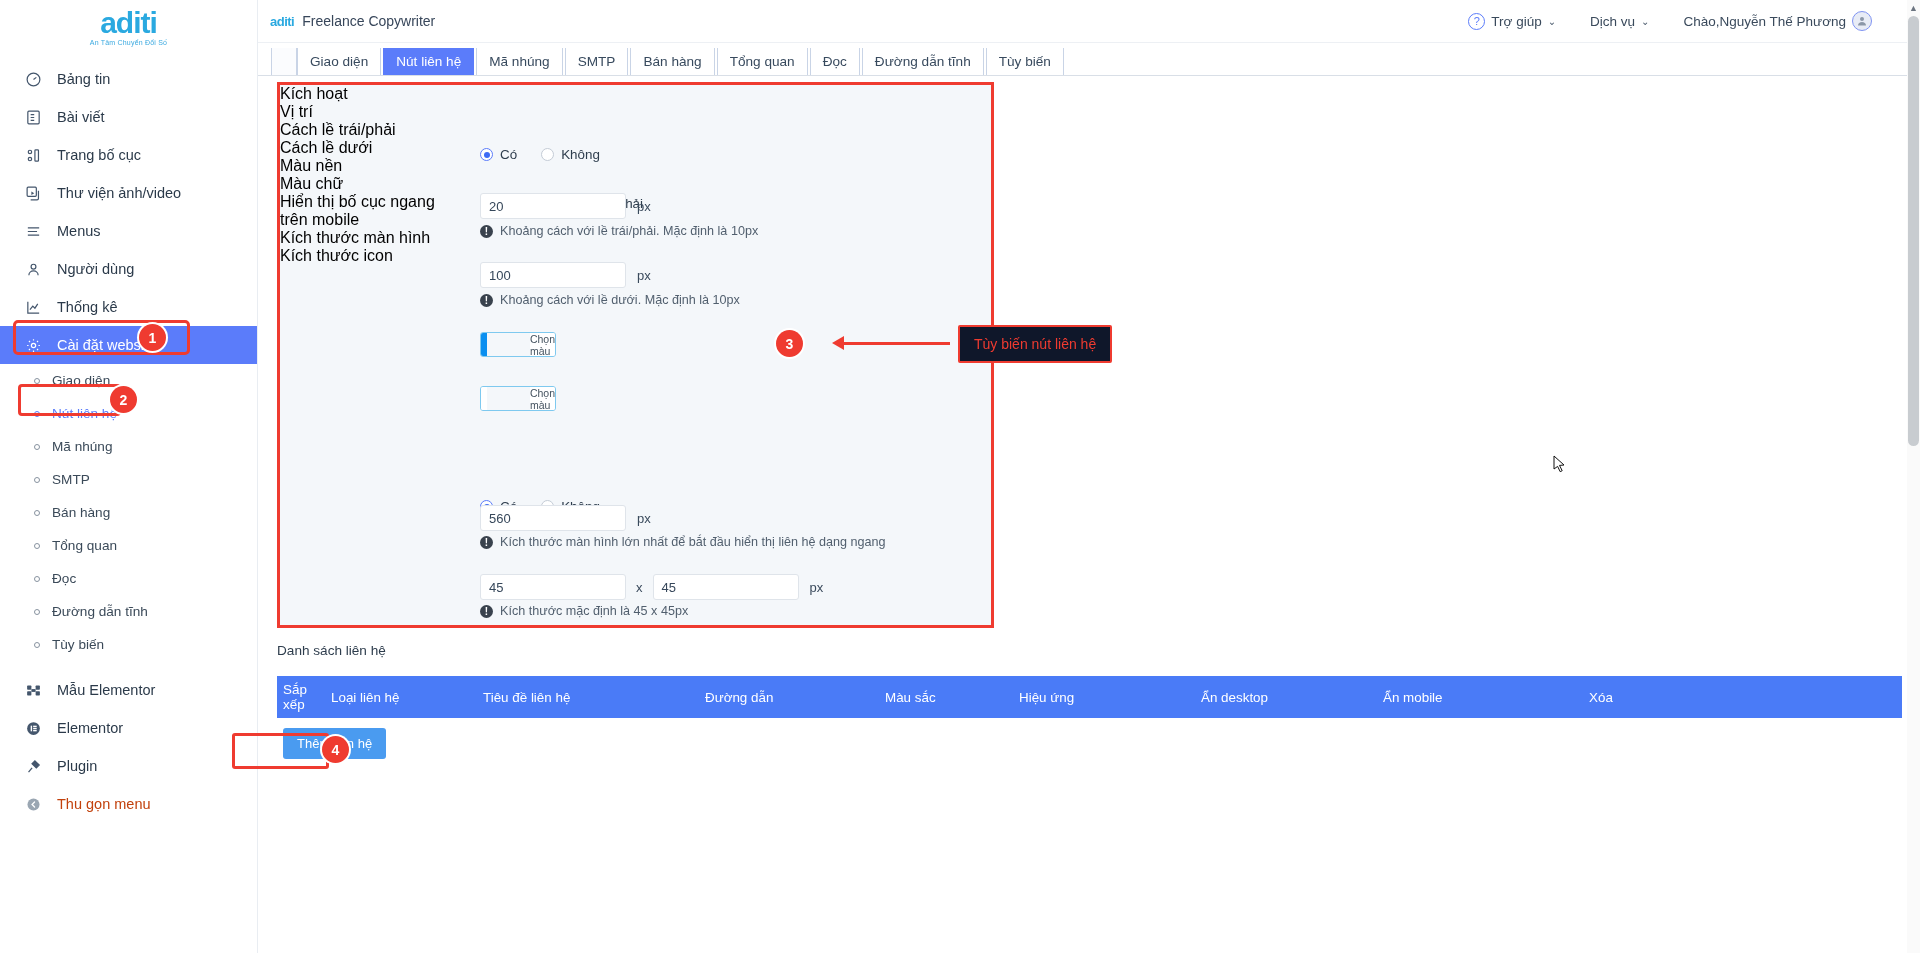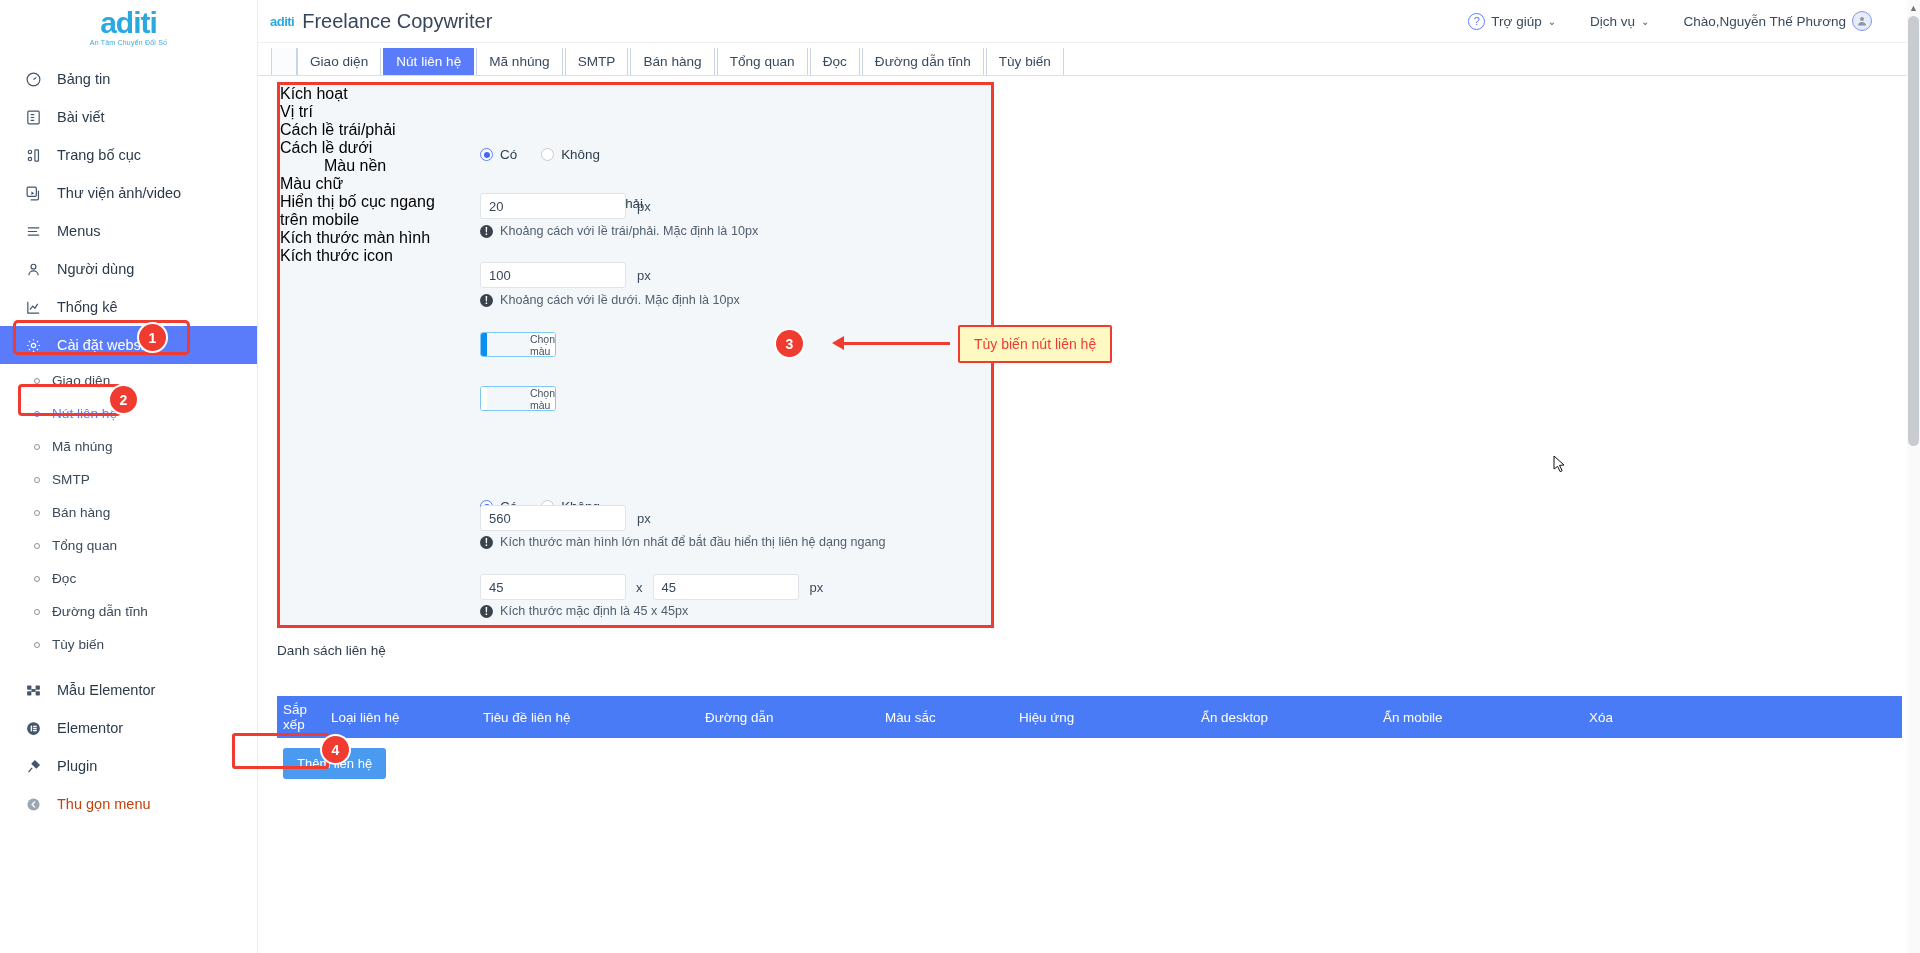--- a/index.html
+++ b/index.html
@@ -56,21 +56,21 @@
   
   .topbar {
     position: absolute; left: 258px; top: 0; right: 0; height: 43px;
     background: #ffffff; border-bottom: 1px solid #edf0f4;
     display: flex; align-items: center;
   }
   .topbar-left { display:flex; align-items:center; gap: 8px; padding-left: 12px; }
   .mini-logo {
     font-size: 13px; font-weight: bold; color:#2aa9e0; letter-spacing:-0.5px;
   }
-  .site-title { font-size: 20px; color:#37465a; }
+  .site-title { font-size: 14px; color:#37465a; }
   .topbar-right {
     margin-left: auto; display:flex; align-items:center; gap: 34px; padding-right: 48px;
     font-size: 13.5px; color:#3a4a5c;
   }
   .tr-item { display:flex; align-items:center; gap:6px; cursor:pointer; }
   .help-circle {
     width: 17px; height: 17px; border-radius: 50%;
     border: 1.5px solid #5b7cfa; color:#5b7cfa;
     font-size: 11px; display:flex; align-items:center; justify-content:center;
   }
@@ -136,21 +136,21 @@
 
   .colorpick {
     display:flex; align-items:center; height:25px;
     border:1px solid #7ec9ef; border-radius:3px; overflow:hidden; width: 76px; gap: 43px;
   }
   .colorpick .swatch { width: 30px; height: 100%; }
   .colorpick .cap { flex:1; height:100%; background:#fff; display:flex; align-items:center; justify-content:center; font-size:10.5px; color:#44525f; }
 
   .section-label { position:absolute; left:19px; top: 567px; font-size:13.6px; color:#2e3d4d; }
 
-  .tablewrap { position:absolute; left: 19px; top: 620px; width: 1625px; }
+  .tablewrap { position:absolute; left: 19px; top: 600px; width: 1625px; }
   .thead {
     display:flex; align-items:center; height: 42px;
     background:#4a7bf7; color:#ffffff; font-size:13.4px;
   }
   .thead .th { padding: 0 6px; }
   .th-sort { width: 48px; line-height:1.15; padding-left:10px; }
   .th-type { width: 152px; }
   .th-title { width: 222px; }
   .th-path  { width: 180px; }
   .th-color { width: 134px; }
@@ -170,21 +170,21 @@
   .anno-box {
     position:absolute; border: 3px solid #ef3b30; border-radius: 3px; pointer-events:none;
   }
   .badge {
     position:absolute; width: 27px; height: 27px; border-radius:50%;
     background:#ef3b30; color:#fff; font-size:14px; font-weight:bold;
     display:flex; align-items:center; justify-content:center;
     box-shadow: 0 0 0 2px #fff;
   }
   .callout {
-    position:absolute; border:2px solid #ef3b30; background:#fef9c3;
+    position:absolute; border:2px solid #ef3b30; background:#0f172a;
     color:#ef3b30; font-size:14px; padding: 9px 14px; border-radius:2px;
     white-space: nowrap;
   }
   .arrow-line { position:absolute; height: 2.5px; background:#ef3b30; }
   .arrow-head {
     position:absolute; width:0; height:0;
     border-top: 7px solid transparent; border-bottom: 7px solid transparent;
     border-right: 12px solid #ef3b30;
   }
 
@@ -466,21 +466,21 @@
       <div class="lbl" style="top:184px;">Cách lề dưới</div>
       <div class="ctrl" style="top:177px; display:flex; align-items:center;">
         <span class="txtinput">100</span>
         <span class="unit">px</span>
       </div>
       <div class="ctrl hint" style="top:208px;">
         <span class="hint-ico">!</span>
         <span>Khoảng cách với lề dưới. Mặc định là 10px</span>
       </div>
 
-      <div class="lbl" style="top:254px;padding-left:44px;">Màu nền</div>
+      <div class="lbl" style="top:254px;">Màu nền</div>
       <div class="ctrl" style="top:247px;">
         <div class="colorpick">
           <div class="swatch" style="background:#0a8ff0;"></div>
           <div class="cap">Chọn màu</div>
         </div>
       </div>
 
       <div class="lbl" style="top:308px;">Màu chữ</div>
       <div class="ctrl" style="top:301px;">
         <div class="colorpick">

